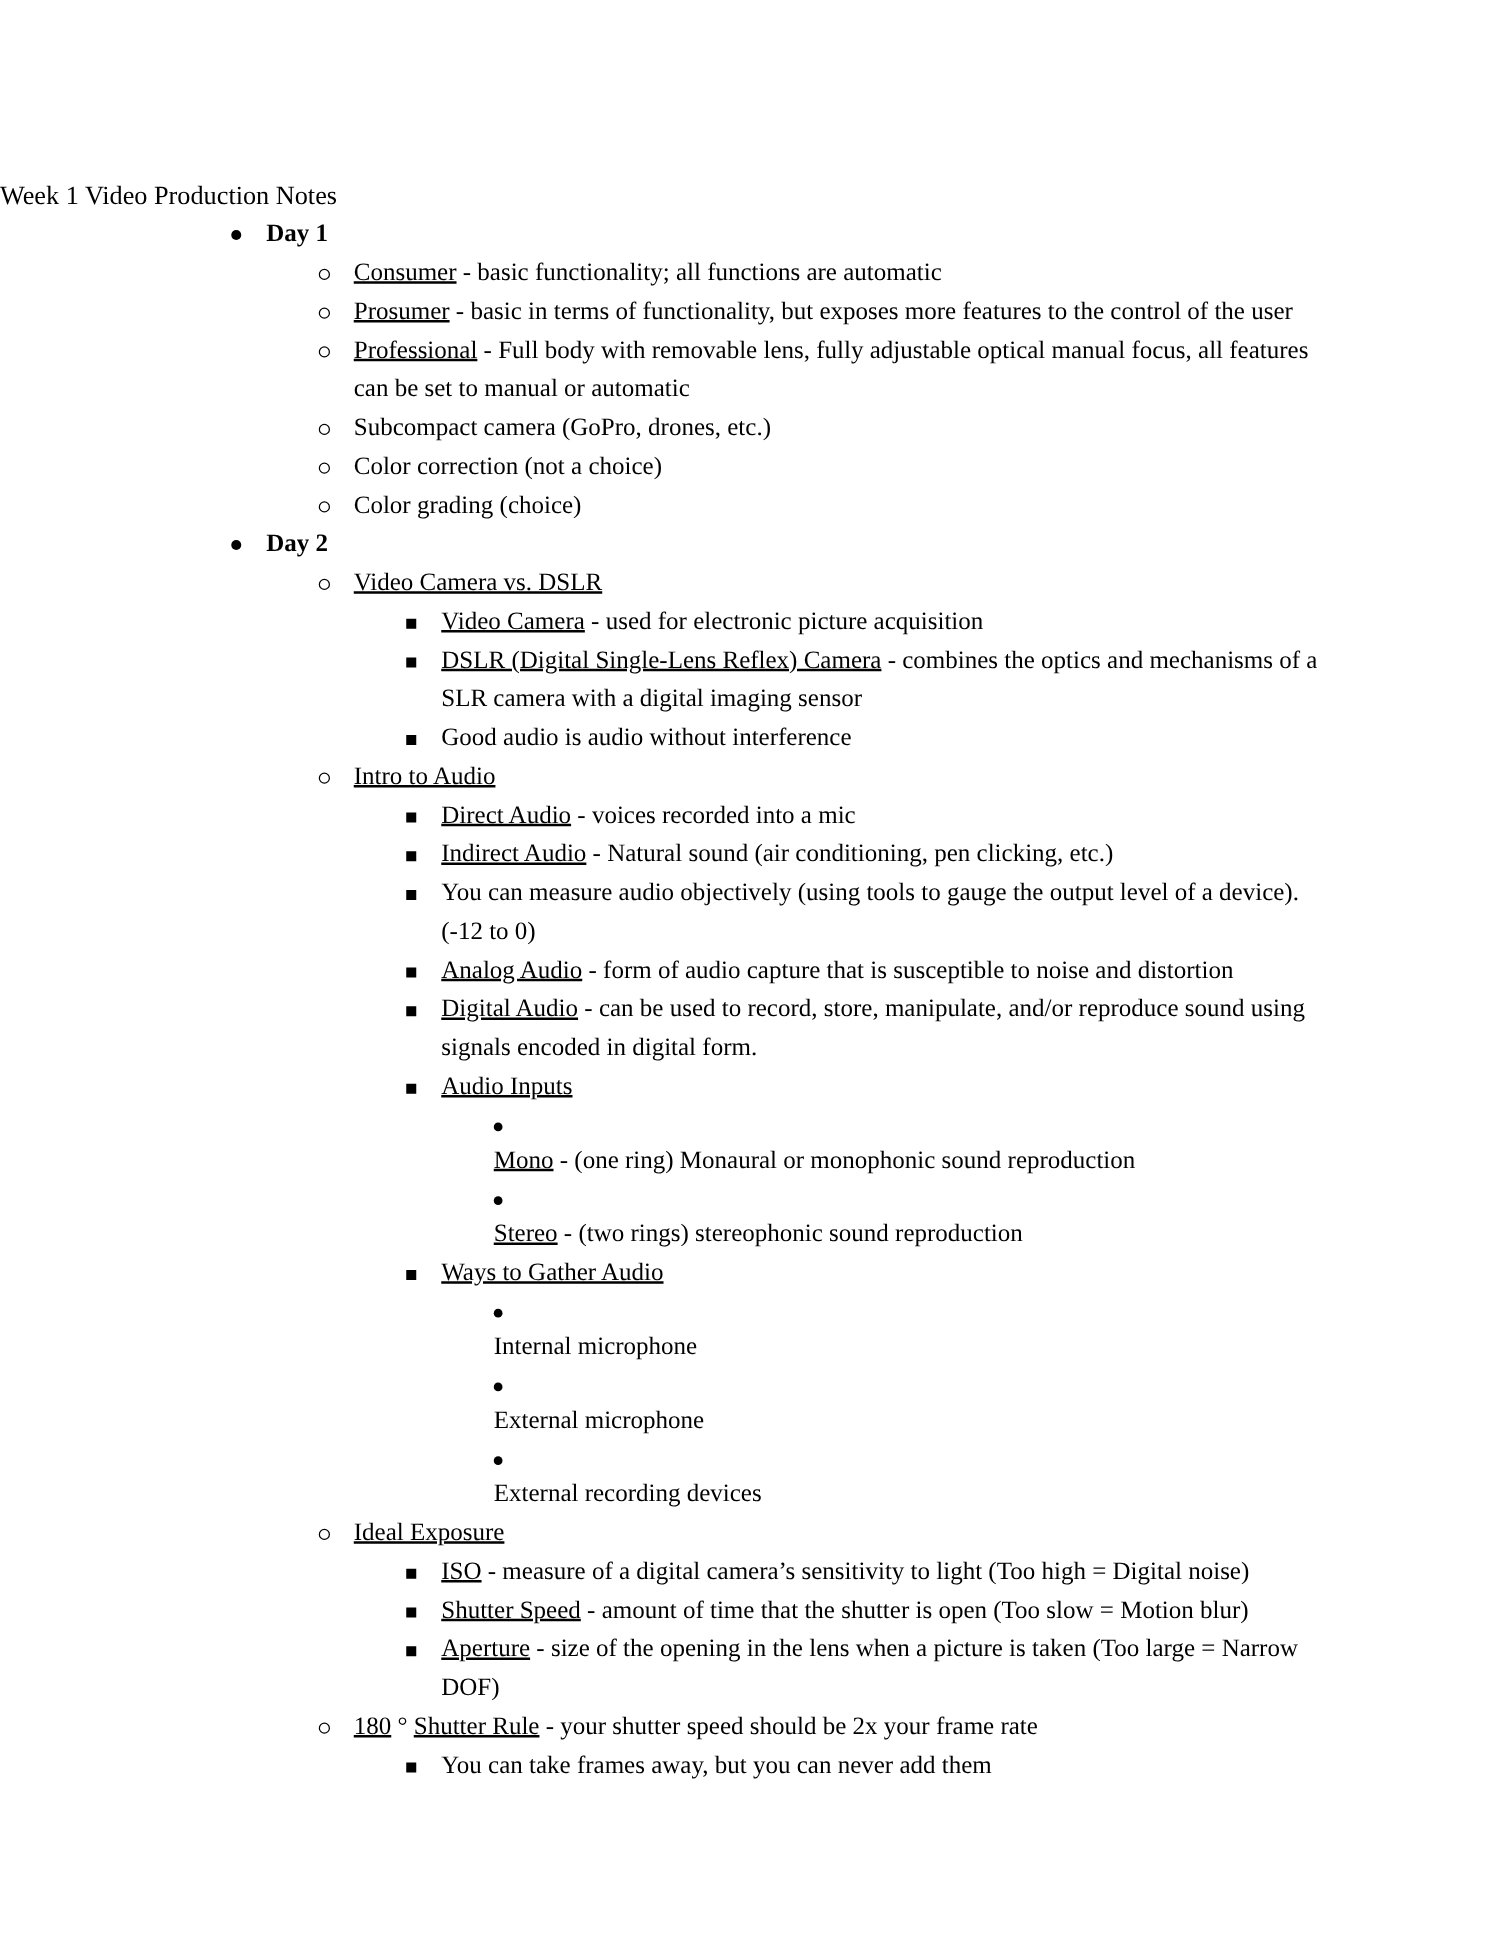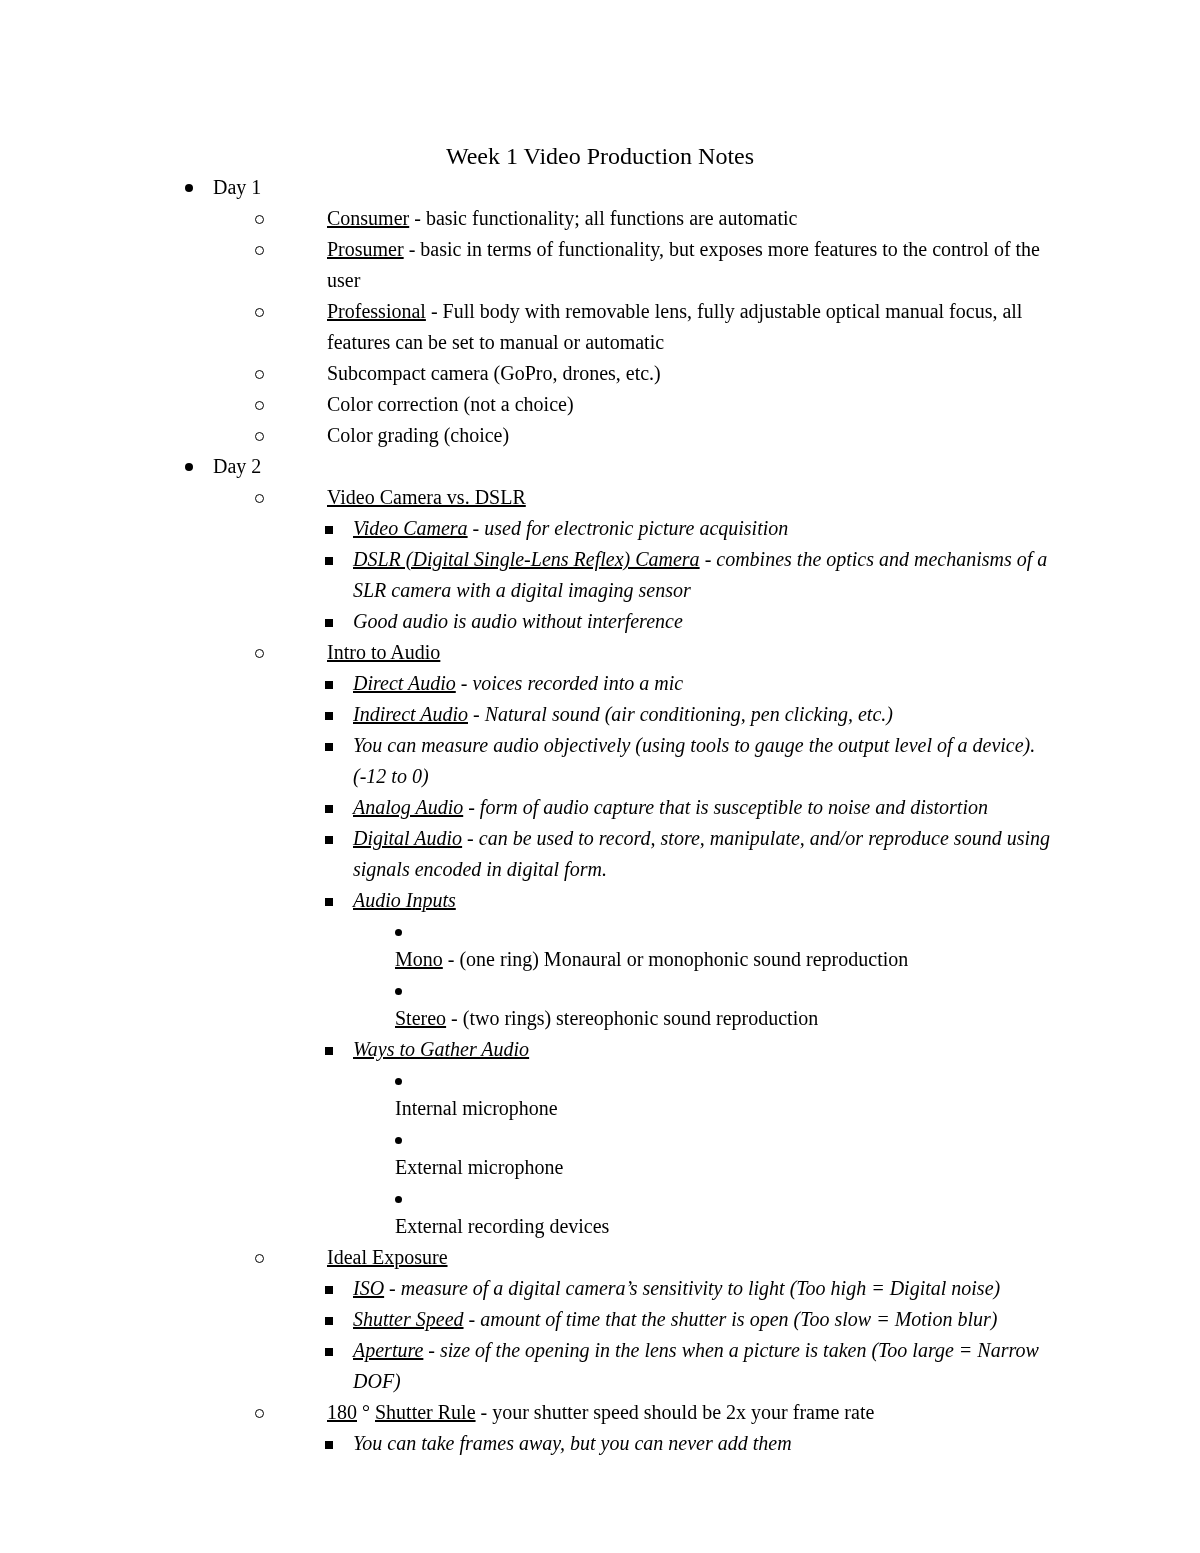--- a/index.html
+++ b/index.html
@@ -6,51 +6,51 @@
   html, body { background: #ffffff; }
   body {
     width: 1200px;
     height: 1553px;
     font-family: "Liberation Serif", serif;
     color: #000000;
     overflow: hidden;
   }
   .page { padding-top: 141px; }
   .doc-title {
-    text-align: center;
-    font-size: 24px;
+    text-align: left;
+    font-size: 21px;
     line-height: 31px;
   }
   .doc-list {
     margin-left: 185px;
     margin-right: 145px;
   }
   .item {
     display: flex;
     align-items: flex-start;
     font-size: 20px;
     line-height: 31px;
   }
   .lvl1 { margin-left: 0; }
-  .lvl2 { margin-left: 70px; gap: 44px; }
-  .lvl3 { margin-left: 140px; font-style: italic; }
+  .lvl2 { margin-left: 70px; }
+  .lvl3 { margin-left: 140px; }
   .lvl4 { margin-left: 210px; flex-direction: column; }
   .bullet-box {
     flex: 0 0 28px;
     display: flex;
     align-items: flex-start;
   }
   .bullet { display: inline-block; margin-top: 12px; }
   .b-disc   { width: 8px; height: 8px; background: #000; border-radius: 50%; }
   .b-circle { width: 9px; height: 9px; border: 1.4px solid #000; border-radius: 50%; background: transparent; }
   .b-square { width: 8px; height: 8px; background: #000; margin-top: 12.5px; }
   .b-disc2  { width: 7px; height: 7px; background: #000; border-radius: 50%; margin-top: 12.5px; }
   .text { flex: 1; }
   .seg-u { text-decoration: underline; }
-  .seg-b { font-weight: normal; }
+  .seg-b { font-weight: bold; }
 </style>
 </head>
 <body>
 
 <div class="page">
   <div class="doc-title">Week 1 Video Production Notes</div>
   <div class="doc-list">
       <div class="item lvl1">
         <span class="bullet-box">
           <span class="bullet b-disc"></span>

